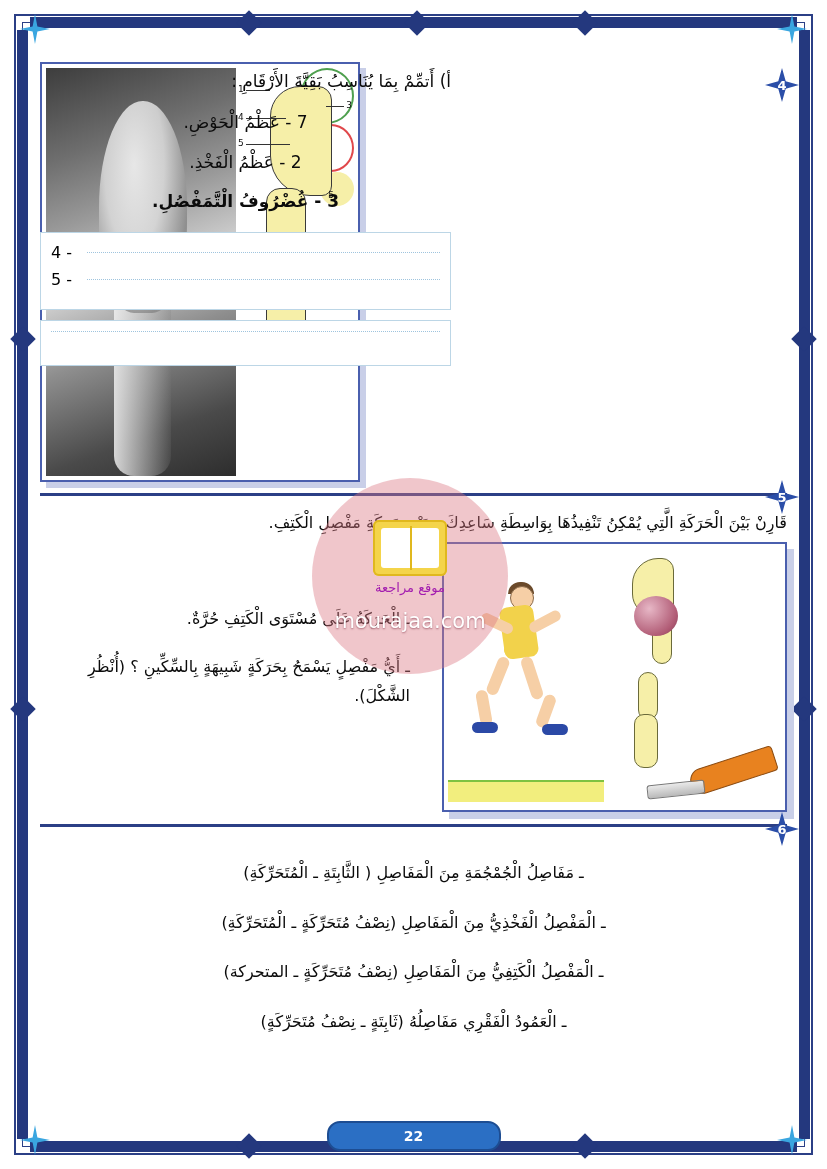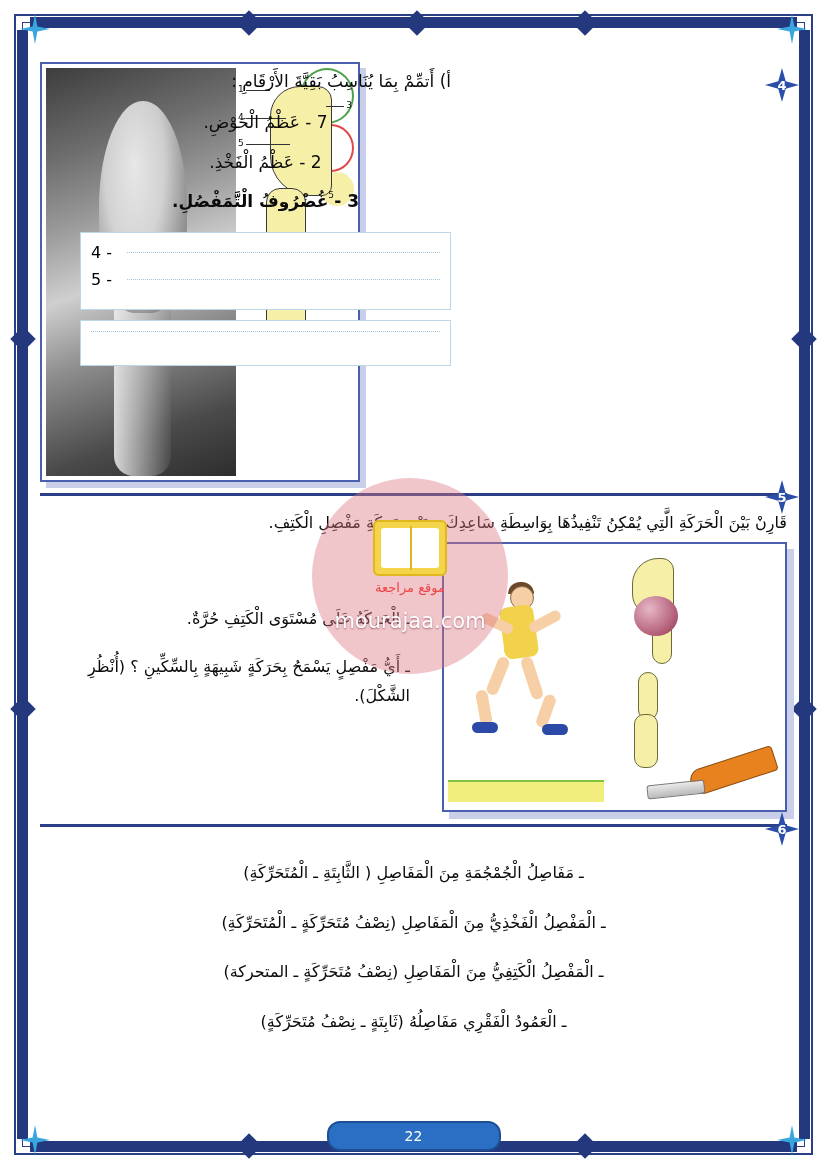--- a/index.html
+++ b/index.html
@@ -128,21 +128,21 @@
   }
   .lbl{
     position:absolute;font-size:9px;color:#111;font-family:"DejaVu Sans",sans-serif;
     direction:ltr;
   }
   .lead{
     position:absolute;height:1px;background:#333;
   }
 
   .ex4-right{
-    position:absolute;right:336px;left:0;top:0;margin-left:40px;
+    position:absolute;right:336px;left:0;top:0;
   }
   .ans-box{
     margin-top:6px;border:1px solid #bcd6e6;background:#fff;
     padding:6px 10px;box-sizing:border-box;
   }
   .fill-row{display:flex;align-items:center;gap:10px;font-size:16px;padding:4px 0;}
   .fill-row .num{width:26px;text-align:left;direction:ltr;}
   .fill-row .dash{flex:1;border-bottom:1px dotted #9fc4de;}
 
   
@@ -206,30 +206,30 @@
     position:relative;margin-bottom:4px;
     box-shadow:0 0 0 2px #e0b81e inset;
   }
   .wm-book::after{
     content:"";position:absolute;left:8px;top:8px;right:8px;bottom:8px;
     background:#fff;border-radius:3px;
   }
   .wm-book::before{
     content:"";position:absolute;left:50%;top:6px;bottom:6px;width:2px;background:#e0b81e;z-index:2;
   }
-  .wm-ar{font-size:13px;color:#ef4444;direction:rtl;margin-bottom:14px;}
+  .wm-ar{font-size:13px;color:#a21caf;direction:rtl;margin-bottom:14px;}
   .wm-site{font-size:21px;color:#ffffff;font-family:"DejaVu Sans",sans-serif;text-shadow:0 1px 2px rgba(120,40,60,.6);}
 
   
   .footer{
     position:absolute;left:50%;transform:translateX(-50%);bottom:18px;
     width:170px;height:26px;border-radius:13px;
     background:#2b6fc4;border:2px solid #1d4d92;
     display:flex;align-items:center;justify-content:center;
-    color:#fff;font-size:14px;font-weight:normal;margin-top:12px;
+    color:#fff;font-size:14px;font-weight:bold;margin-top:12px;
   }
 </style>
 </head>
 <body>
 
 <div class="page">
 
   <div class="border-frame"></div>
   <div class="border-inner"></div>
   <div class="bar bar-h bar-top"></div>

